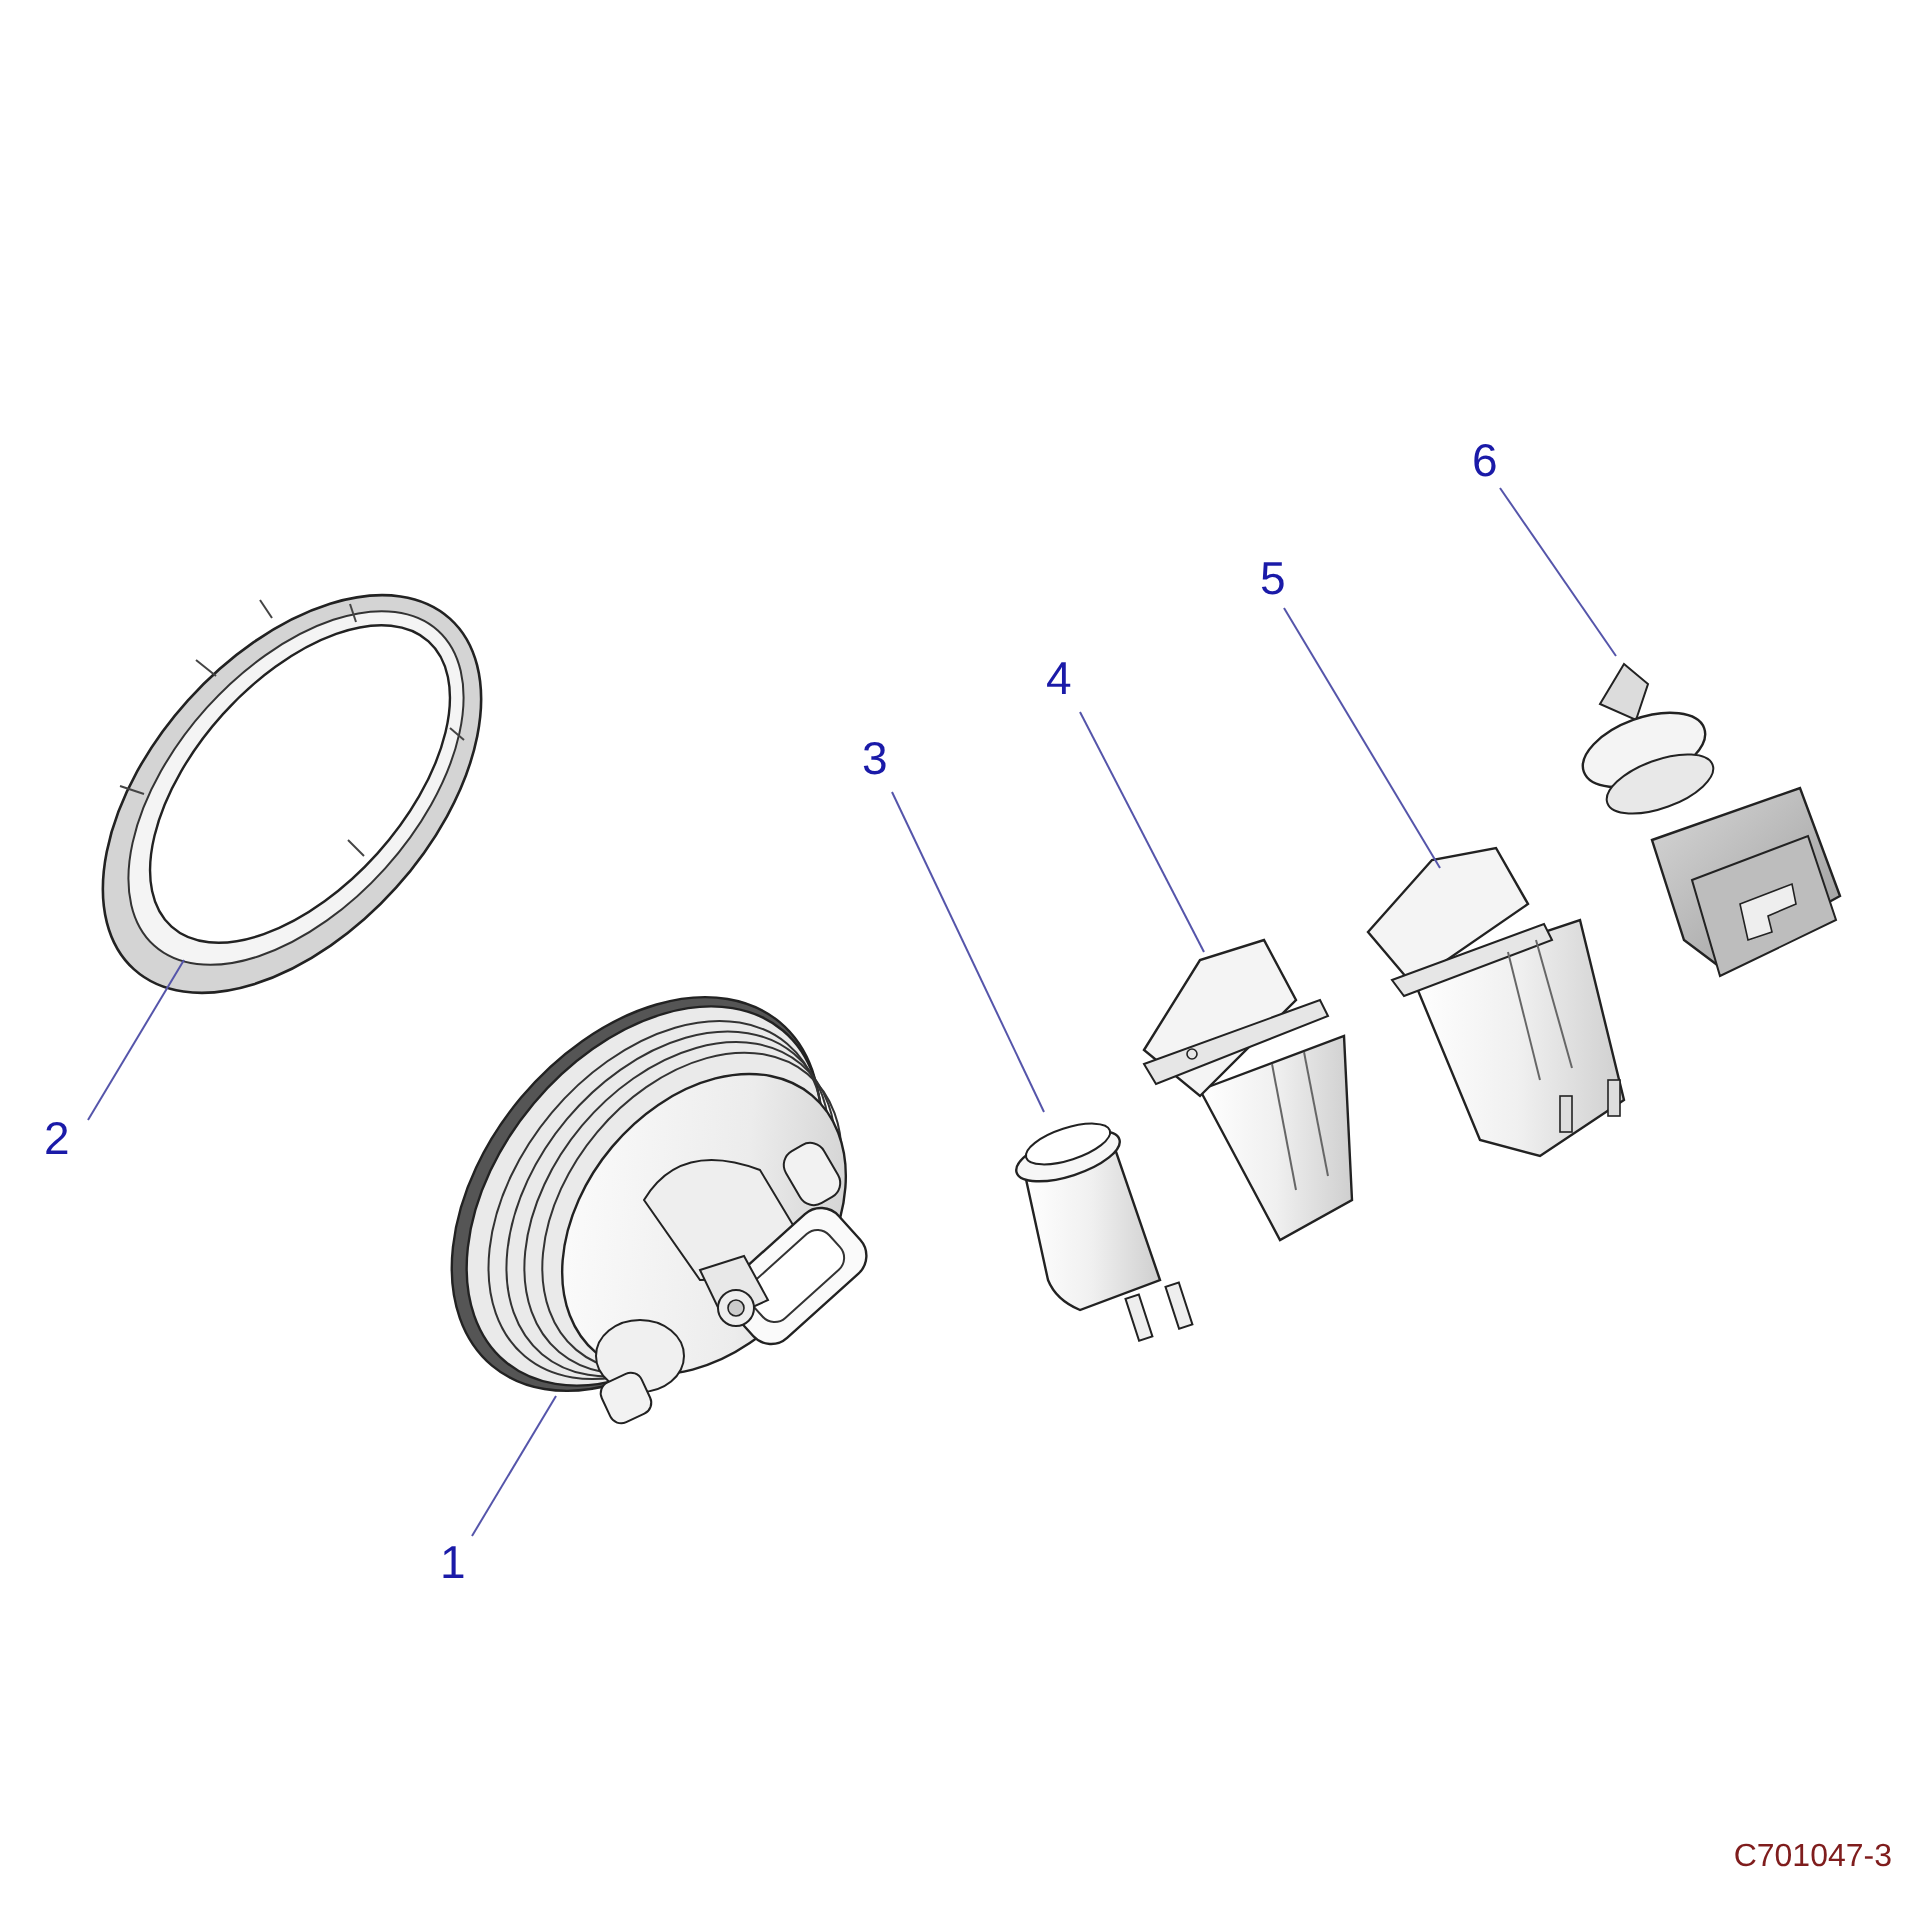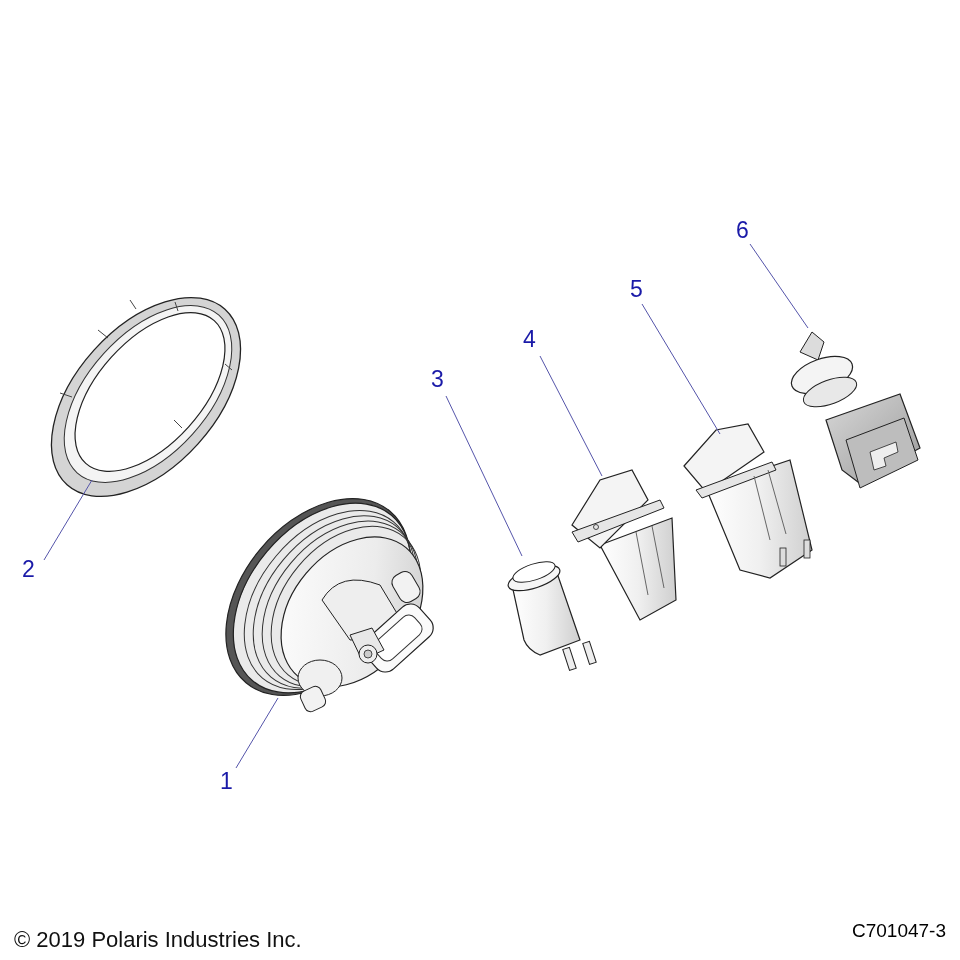--- a/index.html
+++ b/index.html
@@ -1,20 +1,20 @@
 <!DOCTYPE html>
 <html><head>
 <meta charset="utf-8">
 <style>
   html, body { margin:0; padding:0; background:#ffffff; }
   #canvas { position:relative; width:960px; height:960px; overflow:hidden; background:#fff; font-family:"Liberation Sans", sans-serif; }
   svg { position:absolute; left:0; top:0; }
   .callout { position:absolute; color:#1a1aa8; font-size:23px; line-height:1; font-family:"Liberation Sans", sans-serif; }
   .footer-left { position:absolute; left:14px; top:927px; font-size:22px; color:#111; }
-  .footer-right { position:absolute; right:14px; top:920px; font-size:19px; color:#000000; }
+  .footer-right { position:absolute; right:14px; top:920px; font-size:16px; color:#7f1d1d; }
 </style>
 </head>
 <body>
 
 <div id="canvas">
   <svg width="960" height="960" viewBox="0 0 960 960">
     <defs>
       <linearGradient id="gBody" x1="0" y1="0" x2="1" y2="1">
         <stop offset="0" stop-color="#ffffff"></stop>
         <stop offset="0.6" stop-color="#ececec"></stop>
@@ -113,15 +113,14 @@
     </g>
   </svg>
 
   <div class="callout" style="left:220px;top:770px;">1</div>
   <div class="callout" style="left:22px;top:558px;">2</div>
   <div class="callout" style="left:431px;top:368px;">3</div>
   <div class="callout" style="left:523px;top:328px;">4</div>
   <div class="callout" style="left:630px;top:278px;">5</div>
   <div class="callout" style="left:736px;top:219px;">6</div>
 
-  <div class="footer-left">© 2019 Polaris Industries Inc.</div>
   <div class="footer-right">C701047-3</div>
 </div>
 
 </body></html>

